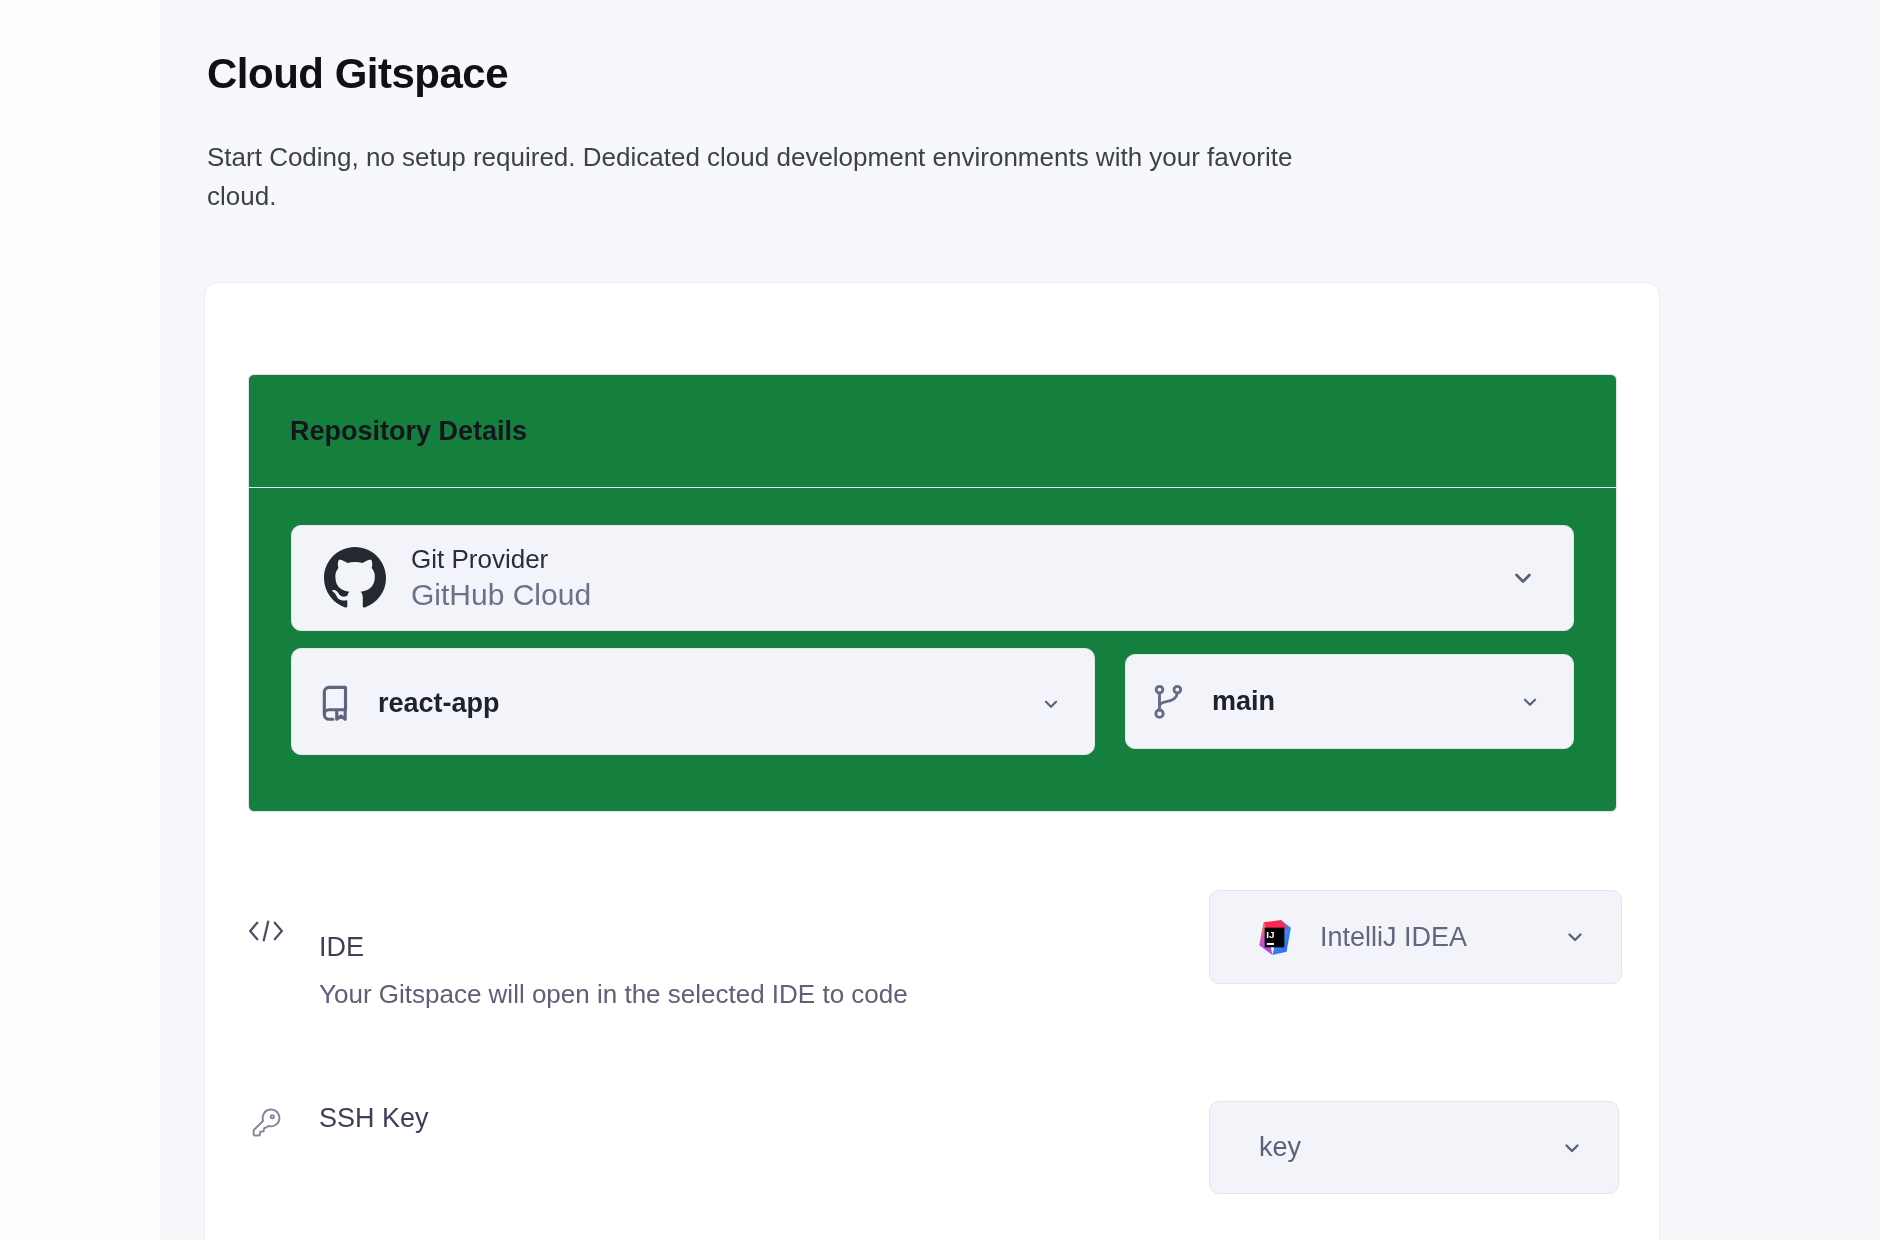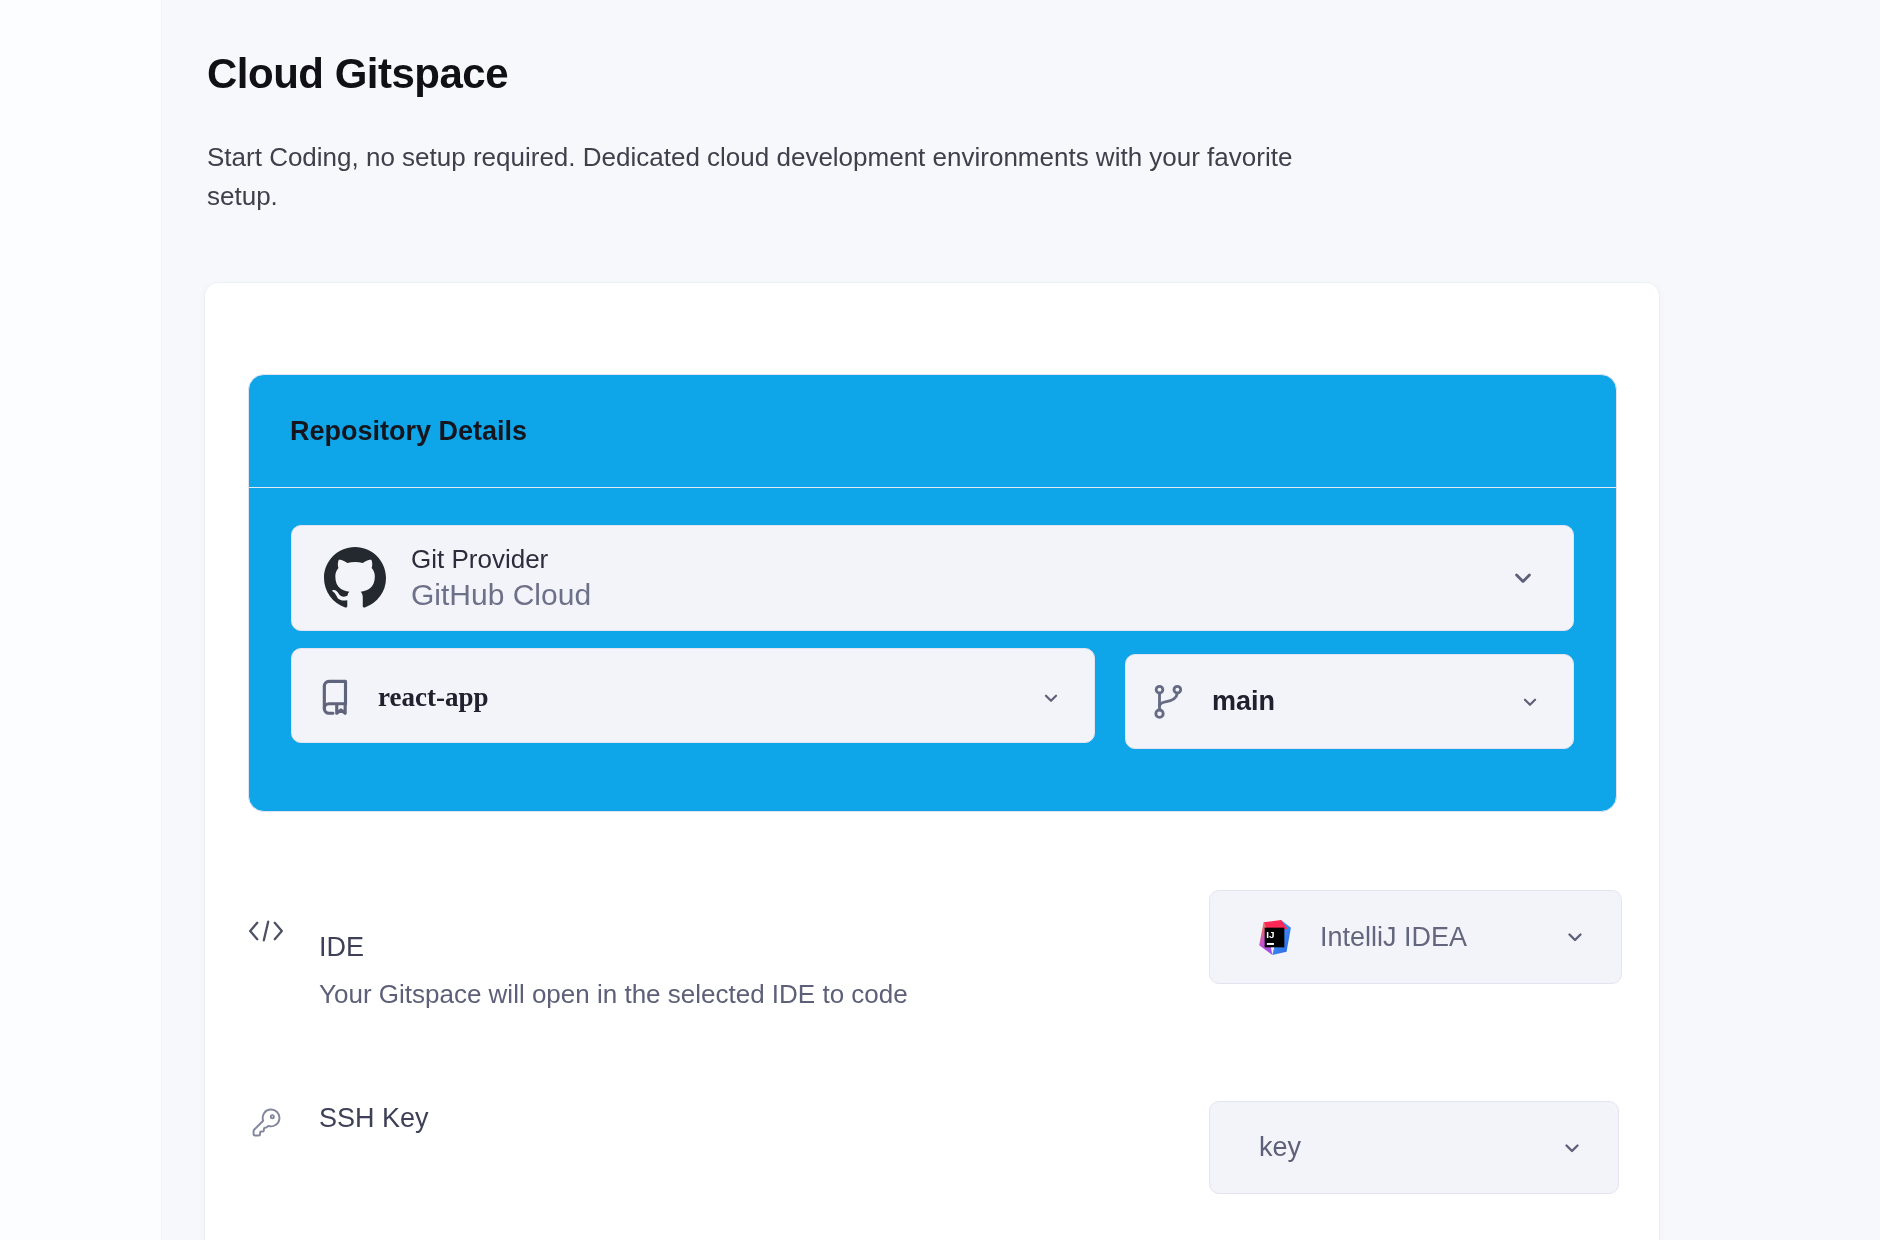--- a/index.html
+++ b/index.html
@@ -27,41 +27,41 @@
   }
 
   .outer-card {
     position: absolute; left: 204px; top: 282px; width: 1456px; height: 1100px;
     background: #ffffff; border: 1px solid #eef0f6; border-radius: 14px;
     box-shadow: 0 2px 8px rgba(30,30,60,0.03);
   }
 
   .repo-card {
     position: absolute; left: 43px; top: 91px; width: 1369px; height: 438px;
-    background: #0ea5e9; border: 1px solid #e1e3ef; border-radius: 16px;
+    background: #15803d; border: 1px solid #e1e3ef; border-radius: 6px;
   }
   .repo-card-header {
     height: 113px; display: flex; align-items: center; padding-left: 41px;
     border-bottom: 1px solid #e6e8f2;
   }
   .repo-card-title { font-size: 27px; font-weight: 700; color: #15161d; }
   .repo-card-body { padding: 37px 42px 0 42px; }
 
   .select-box {
     background: #f3f4f9; border: 1px solid #e3e4f0; border-radius: 10px;
     display: flex; align-items: center; cursor: pointer;
   }
   .provider-select { height: 106px; padding: 0 36px 0 32px; }
   .provider-label { font-size: 26px; color: #2b2d3d; line-height: 32px; }
   .provider-value { font-size: 30px; color: #6d7089; line-height: 37px; margin-top: 1px; }
   .provider-text { margin-left: 25px; }
   .spacer { flex: 1; }
 
   .select-row { display: flex; gap: 30px; margin-top: 17px; }
-  .repo-select { flex: 1; height: 95px; padding: 4px 32px 0 22px; font-family: Liberation Serif, serif; }
+  .repo-select { flex: 1; height: 107px; padding: 4px 32px 0 22px; }
   .branch-select { width: 449px; height: 95px; padding: 0 32px 0 24px; margin-top: 6px; }
   .select-value { font-size: 27px; font-weight: 600; color: #20212e; margin-left: 22px; }
 
   .icon { display: inline-flex; align-items: center; justify-content: center; flex: none; }
 
   .field-row-icon { position: absolute; }
   .code-icon-wrap { left: 42px; top: 636px; }
   .key-icon-wrap { left: 46px; top: 824px; }
 
   .field-text { position: absolute; left: 114px; }
@@ -86,21 +86,21 @@
 </head>
 <body>
 
 <div class="canvas">
 
   <div class="left-strip"></div>
 
   <h1 class="page-title">Cloud Gitspace</h1>
   <div class="page-subtitle">
     <div>Start Coding, no setup required. Dedicated cloud development environments with your favorite</div>
-    <div>setup.</div>
+    <div>cloud.</div>
   </div>
 
   <div class="outer-card">
 
     <div class="repo-card">
       <div class="repo-card-header">
         <span class="repo-card-title">Repository Details</span>
       </div>
       <div class="repo-card-body">
 

